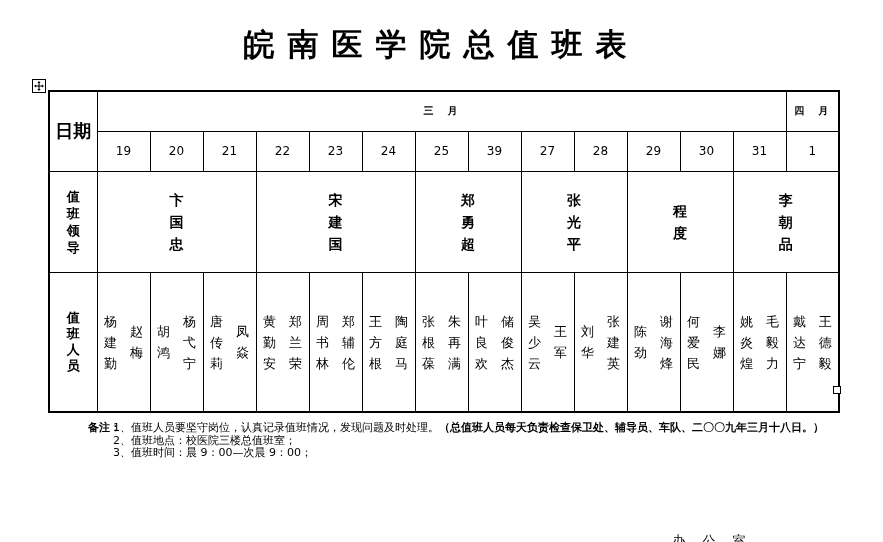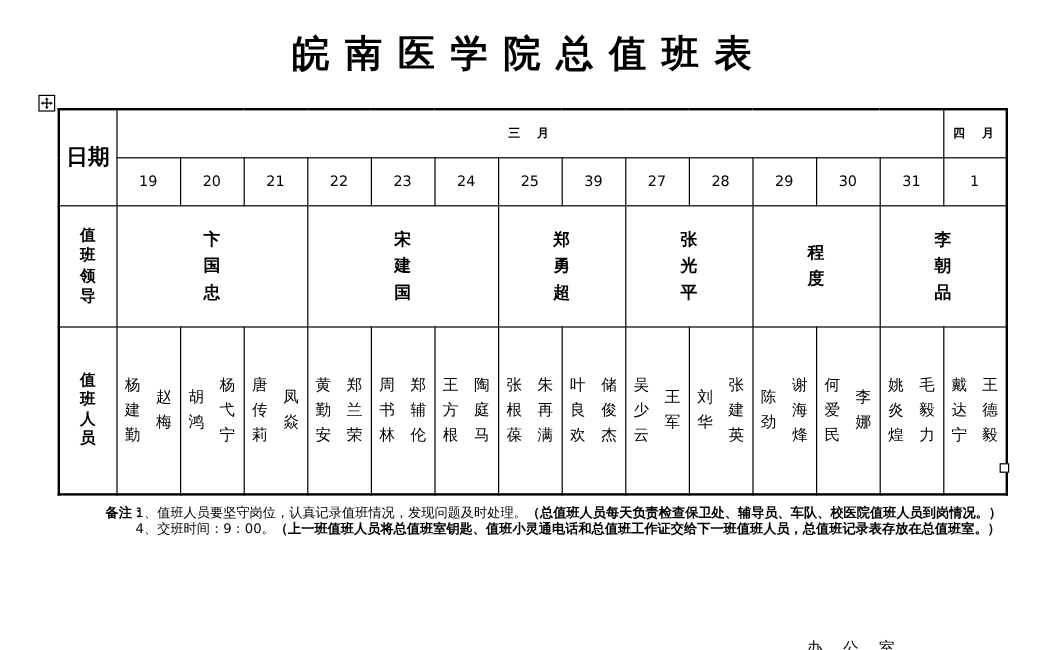--- a/index.html
+++ b/index.html
@@ -231,20 +231,21 @@
           </div>
         </td>
   </tr>
 </tbody>
   </table>
 
 <div class="resize-handle"></div>
 
 <div class="notes">
   <span class="notes-label">备注：</span>
-  <div class="note-line"><span>1、值班人员要坚守岗位，认真记录值班情况，发现问题及时处理。</span><b>（总值班人员每天负责检查保卫处、辅导员、车队、校医院值班人员到岗情况。）</b></div>
-  <div class="note-line"><span>4、交班时间：9：00。</span><b>（上一班值班人员将总值班室钥匙、值班小灵通电话和总值班工作证交给下一班值班人员，总值班记录表存放在总值班室。）</b></div>
+  <div class="note-line"><span>1、值班人员要坚守岗位，认真记录值班情况，发现问题及时处理。</span><b>（总值班人员每天负责检查保卫处、辅导员、车队、二〇〇九年三月十八日。）</b></div>
+  <div class="note-line"><span>2、值班地点：校医院三楼总值班室；</span><b></b></div>
+  <div class="note-line"><span>3、值班时间：晨 9：00—次晨 9：00；</span><b></b></div>
 </div>
 
 <div class="signoff">
   <div class="office">办　公　室</div>
   <div class="date">二〇〇九年三月十八日</div>
 </div>
 
 </body></html>

